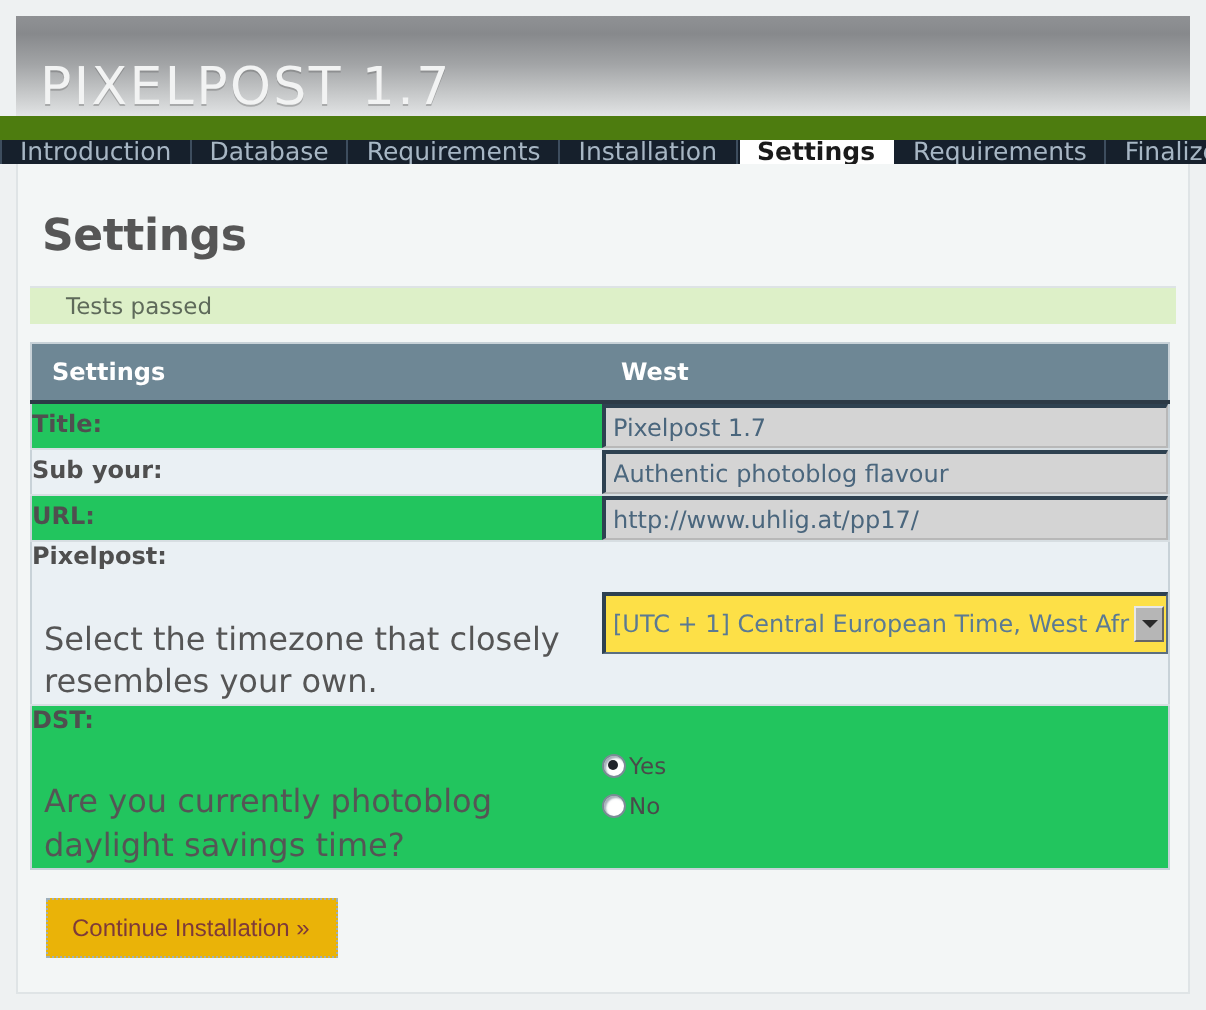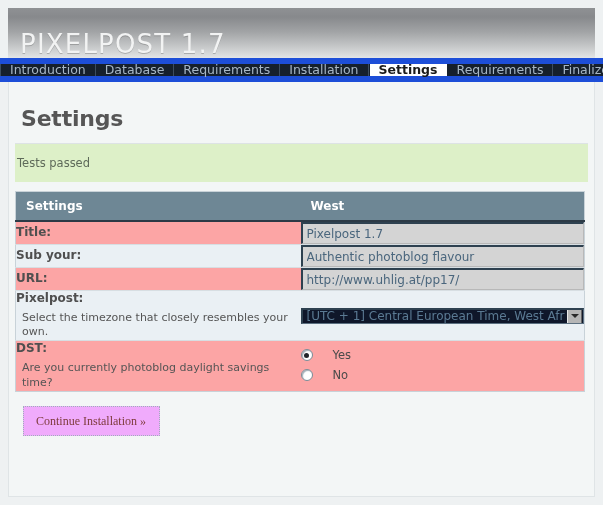--- a/index.html
+++ b/index.html
@@ -53,23 +53,23 @@
     line-height: 1;
   }
 
   
   #tabbar {
     position: absolute;
     left: 0px;
     top: 58px;
     width: 603px;
     height: 24px;
-    background: #1d4ed8;
-    display: flex;
-    align-items: center;
+    background: #4d7c0f;
+    display: flex;
+    align-items: flex-end;
     font-size: 12.5px;
   }
   .tab {
     position: relative;
     display: flex;
     align-items: center;
     padding: 0 9px;
     color: #a7b6c4;
     background: #16202c;
     white-space: nowrap;
@@ -113,25 +113,25 @@
 
   #title-rule {
     margin: 13px 6px 0 6px;
     height: 1px;
     background: #dde3e5;
   }
 
   
   #status-bar {
     margin: 0 6px 0 6px;
-    height: 38px;
+    height: 18px;
     background: #ddf0c8;
     display: flex;
     align-items: center;
-    padding-left: 2px;
+    padding-left: 18px;
     box-sizing: border-box;
     color: #5e6a5a;
     font-size: 11.5px;
   }
 
   
   #settings-table {
     margin: 9px 6px 0 6px;
     border-collapse: collapse;
     width: 569px;
@@ -145,43 +145,43 @@
     font-size: 12px;
     text-align: left;
     padding: 7px 0 7px 10px;
     border-bottom: 2px solid #2c3a46;
   }
   #settings-table td {
     padding: 0;
     vertical-align: middle;
     border-bottom: 1px solid #d7dee2;
   }
-  #settings-table tr.row-odd td { background: #fca5a5; }
+  #settings-table tr.row-odd td { background: #22c55e; }
   #settings-table tr.row-even td { background: #eaf0f4; }
   #settings-table tr:last-child td { border-bottom: none; }
 
   .cell-label {
     padding: 10px 8px 10px 12px;
     box-sizing: border-box;
   }
   .cell-value {
     padding: 8px 10px 8px 0;
     box-sizing: border-box;
   }
   .label-main {
     font-weight: bold;
     color: #4f4f4f;
     font-size: 12px;
     line-height: 1.3;
   }
   .label-desc {
     color: #555;
-    font-size: 11px;
+    font-size: 16px;
     line-height: 1.35;
-    margin-top: 4px;
+    margin-top: 22px;
     padding-left: 6px;
   }
 
   
   .text-input {
     width: 100%;
     height: 22px;
     box-sizing: border-box;
     background: #d4d4d4;
     border-top: 2px solid #2e4150;
@@ -192,23 +192,23 @@
     font-family: "DejaVu Sans", "Liberation Sans", sans-serif;
     font-size: 12px;
     padding: 0 4px;
     outline: none;
     border-radius: 0;
   }
 
   .select-wrap {
     position: relative;
     width: 100%;
-    height: 16px;
-    box-sizing: border-box;
-    background: #0f172a;
+    height: 31px;
+    box-sizing: border-box;
+    background: #fde047;
     border-top: 2px solid #2e4150;
     border-left: 2px solid #2e4150;
     border-right: 1px solid #5b6f80;
     border-bottom: 1px solid #5b6f80;
     display: flex;
     align-items: center;
     overflow: hidden;
   }
   .select-text {
     flex: 1 1 auto;
@@ -261,37 +261,37 @@
   }
   .radio.checked::after {
     content: "";
     position: absolute;
     left: 2.5px; top: 2.5px;
     width: 5px; height: 5px;
     border-radius: 50%;
     background: #20242a;
   }
   .radio-label {
-    margin-left: 20px;
+    margin-left: 2px;
     color: #4a4a4a;
     font-size: 11.5px;
   }
 
   
   #button-area {
     margin: 14px 0 0 14px;
   }
   #continue-button {
     display: inline-block;
     padding: 8px 13px 8px 12px;
-    background: #f0abfc;
+    background: #eab308;
     border: 1px dotted #9fb0bb;
     color: #7d3a3a;
     font-size: 12px;
-    font-family: Liberation Serif, serif;
+    font-family: Liberation Sans, sans-serif;
     cursor: pointer;
     line-height: 1;
   }
 </style>
 </head>
 <body>
 
 <div id="page">
 
   <div id="header">

